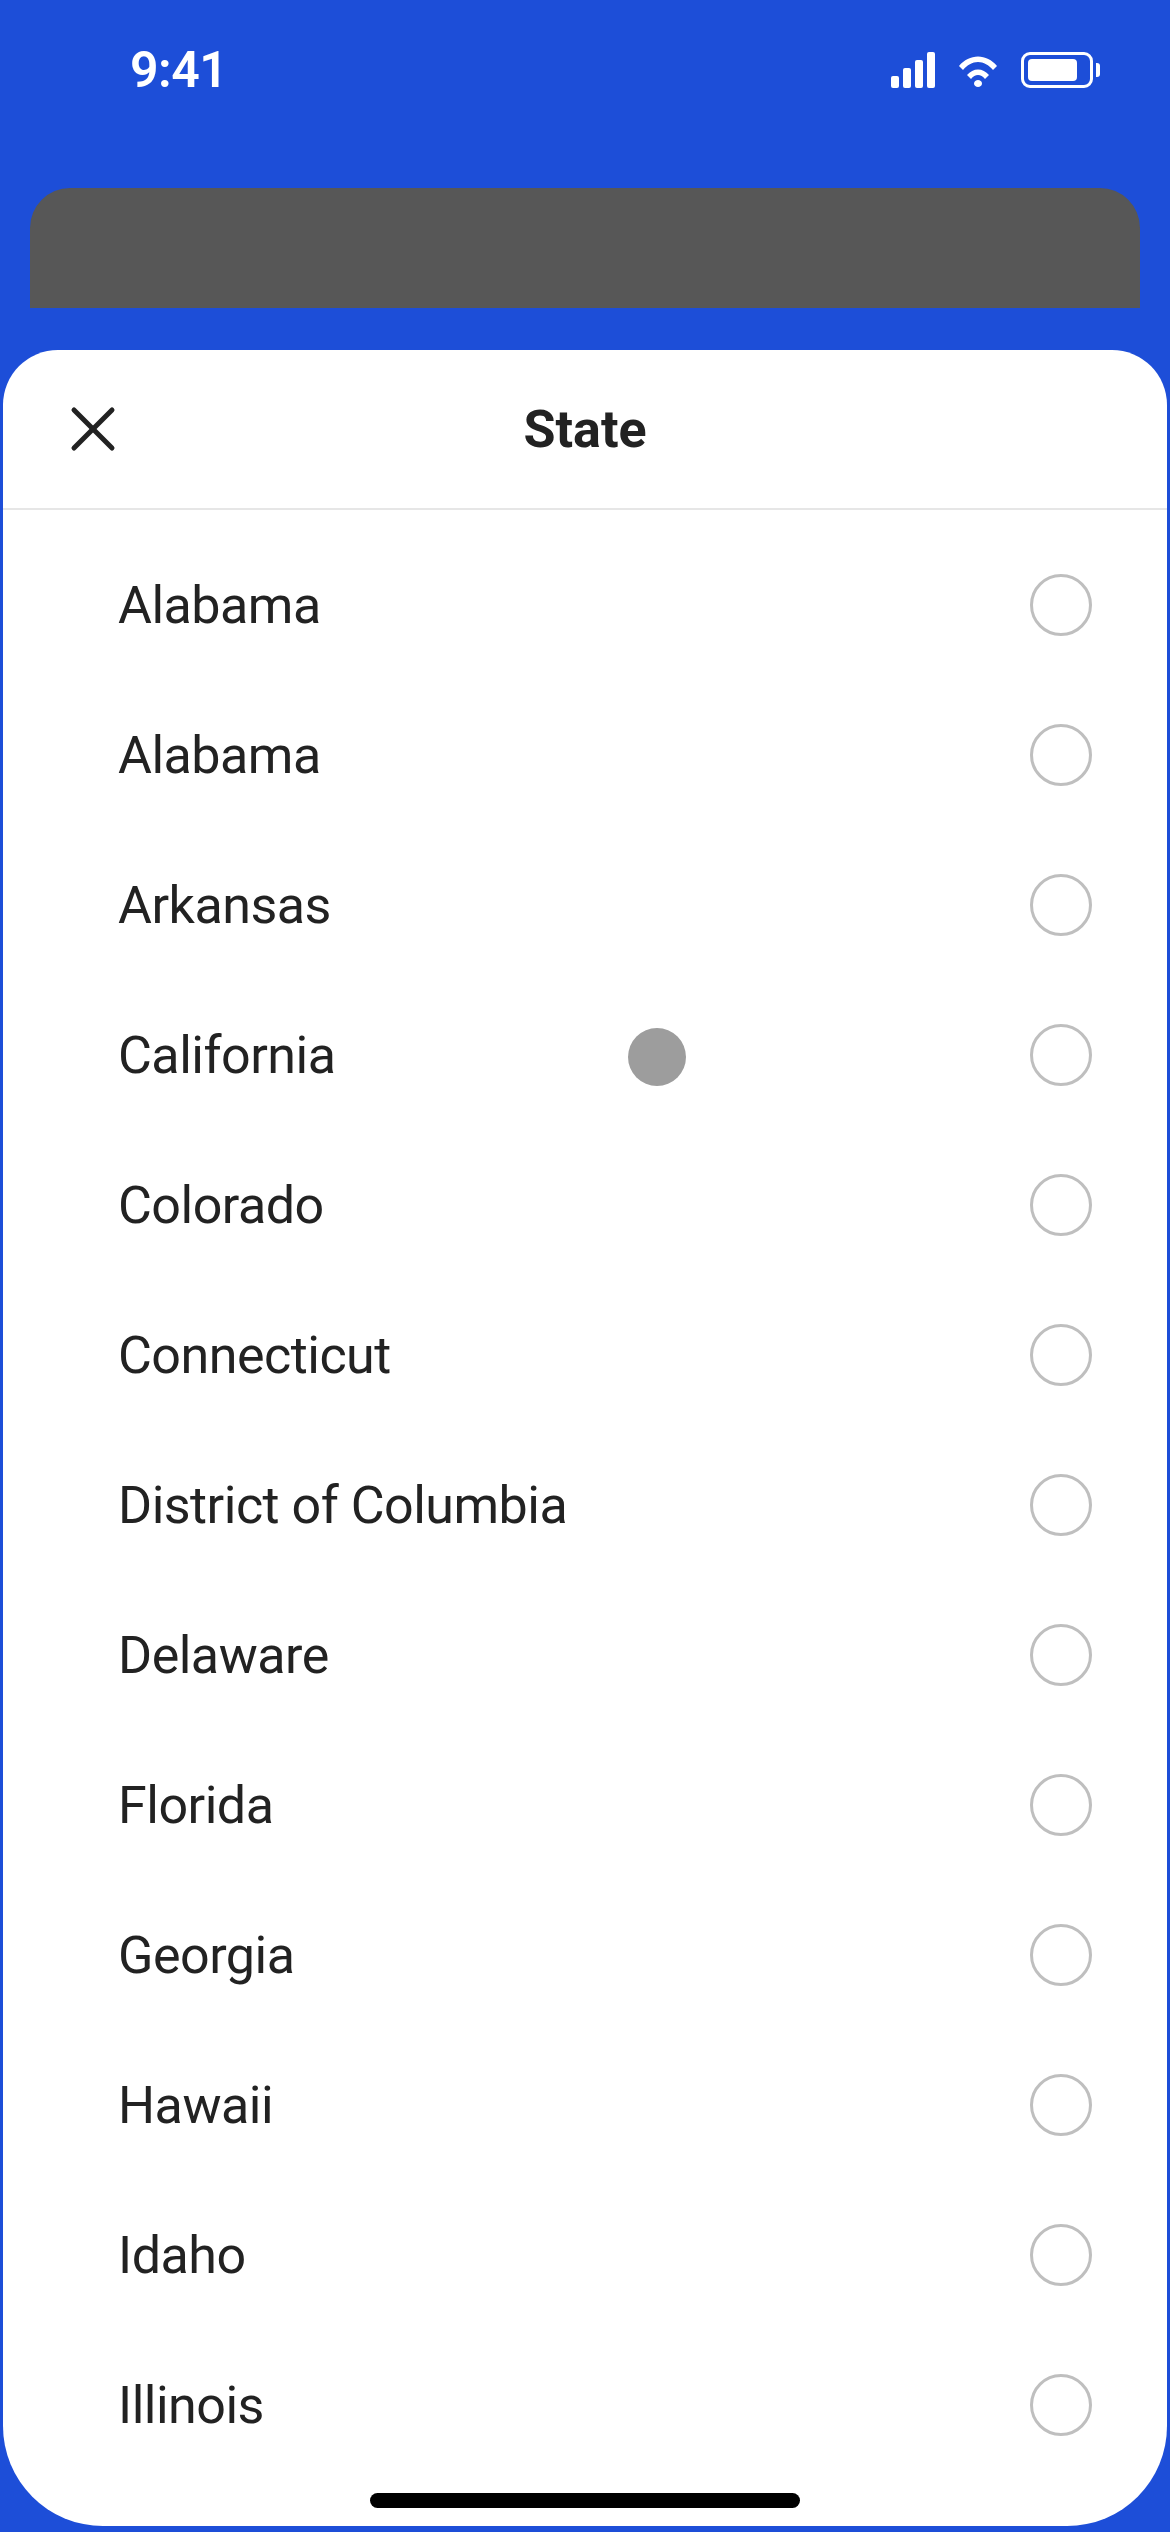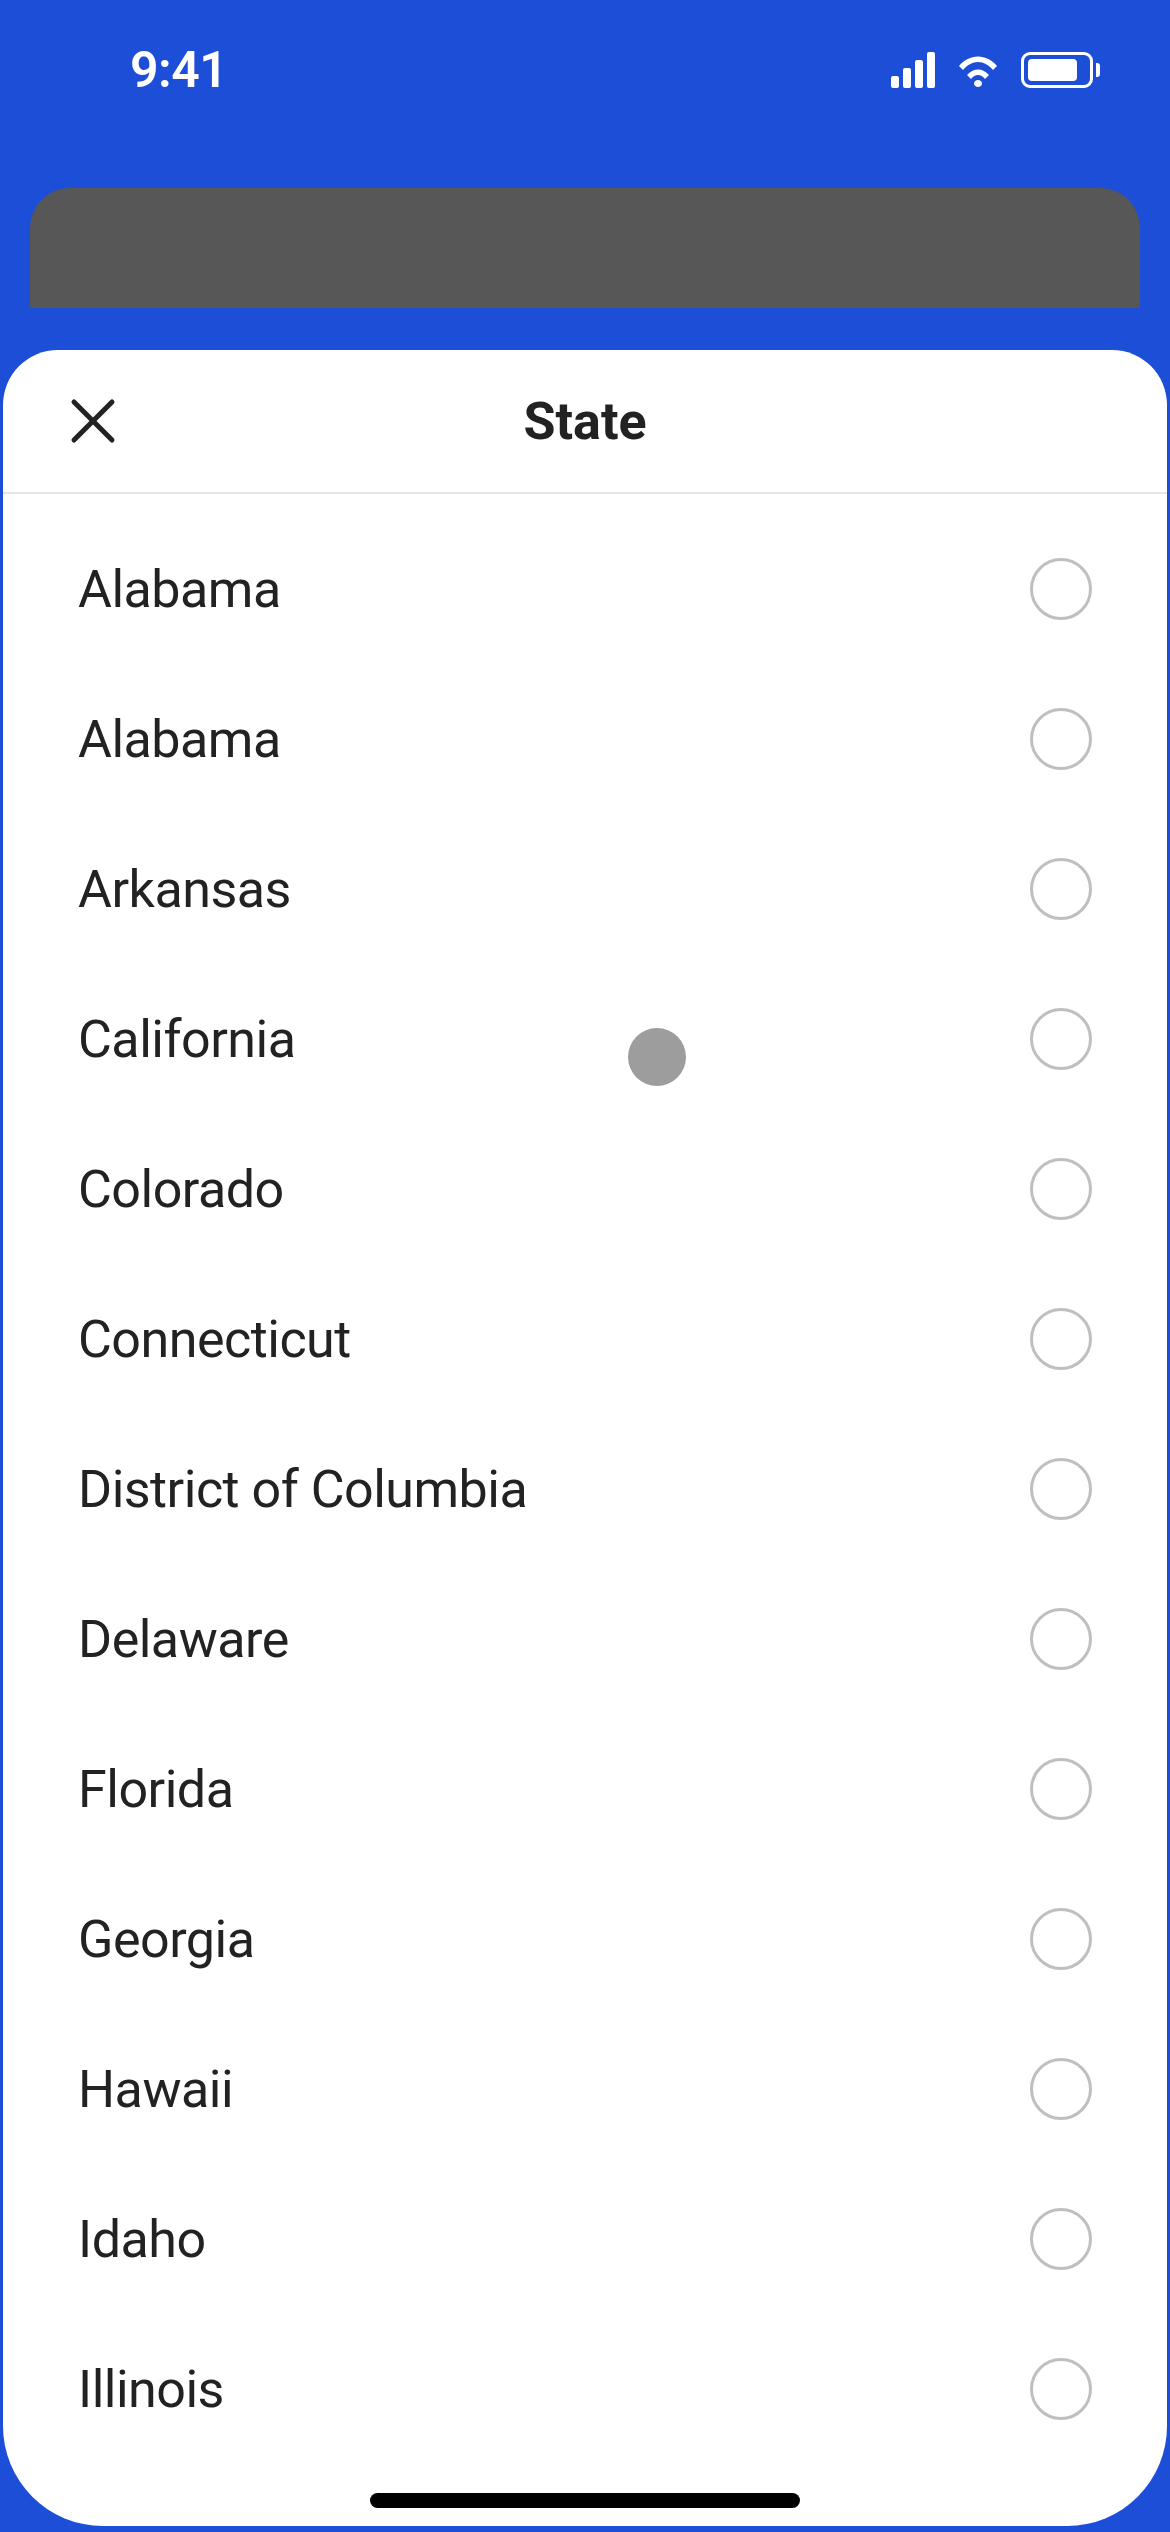--- a/index.html
+++ b/index.html
@@ -106,21 +106,21 @@
       right: 3px;
       bottom: 6px;
       background: #fff;
       border-radius: 55px 55px 100px 100px;
       overflow: hidden;
       display: flex;
       flex-direction: column;
     }
     .sheet-header {
       position: relative;
-      height: 144px;
+      height: 160px;
       display: flex;
       align-items: center;
       justify-content: center;
       border-bottom: 2px solid #e6e6e6;
       flex-shrink: 0;
     }
     .close-btn {
       position: absolute;
       left: 55px;
       top: 50%;
@@ -140,20 +140,21 @@
     .sheet-title {
       font-size: 52px;
       font-weight: 700;
       color: #222;
     }
 
     .list {
       flex: 1;
       overflow-y: auto;
       padding: 20px 0 60px 0;
+      margin-left: 40px;
     }
     .list-row {
       display: flex;
       align-items: center;
       justify-content: space-between;
       padding: 44px 75px 44px 75px;
       cursor: pointer;
     }
     .list-label {
       font-size: 52px;

